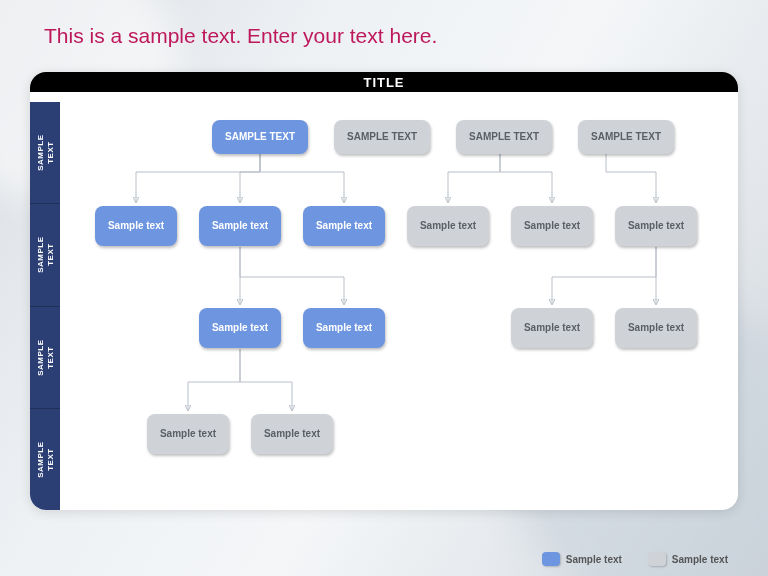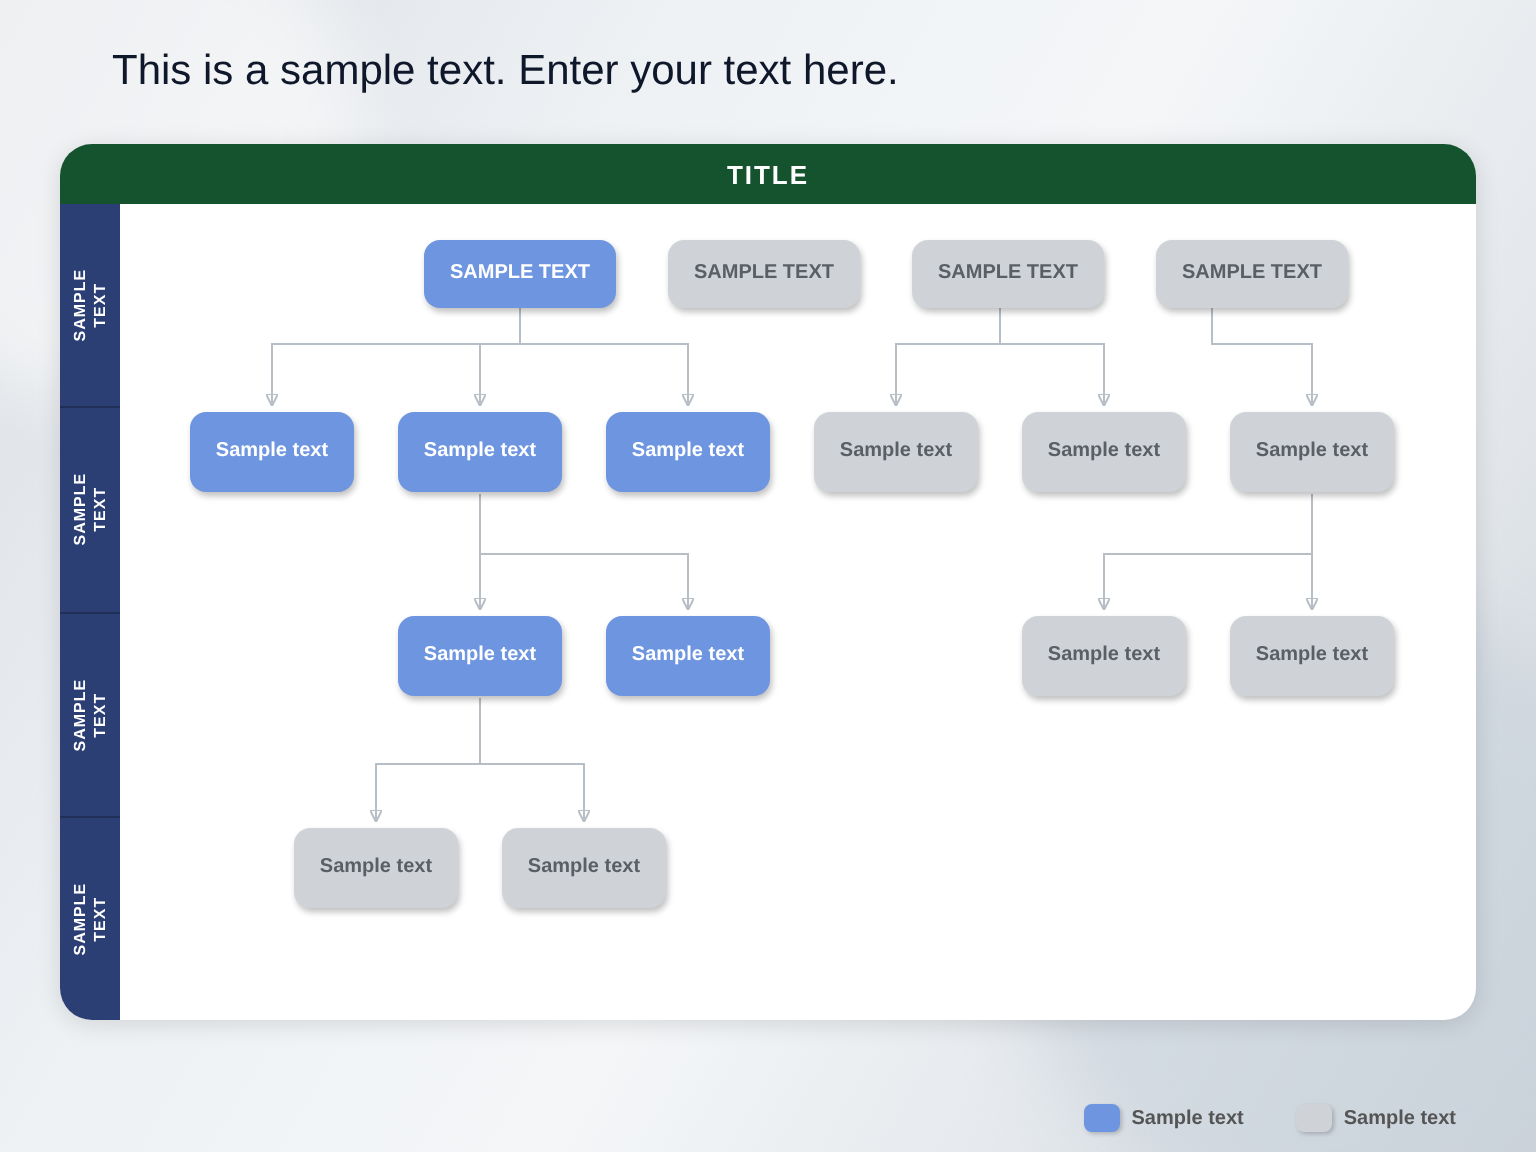--- a/index.html
+++ b/index.html
@@ -10,31 +10,31 @@
   }
   
   body::before, body::after {
     content: ""; position: absolute; border-radius: 50%; filter: blur(18px);
     background: rgba(255,255,255,0.55);
   }
   body::before { width: 260px; height: 260px; left: -80px; top: -60px; }
   body::after  { width: 320px; height: 320px; right: -60px; bottom: -40px; background: rgba(200,210,220,0.6); }
 
   .heading {
-    position: absolute; left: 44px; top: 24px; font-size: 21px; color: #0f172a; font-weight: 400; z-index: 2; margin-left: 12px;
+    position: absolute; left: 44px; top: 24px; font-size: 21px; color: #be185d; font-weight: 400; z-index: 2;
   }
 
   .panel {
     position: absolute; left: 30px; top: 72px; width: 708px; height: 438px;
     background: #ffffff; border-radius: 16px; box-shadow: 0 2px 12px rgba(0,0,0,0.12);
     overflow: visible; z-index: 2;
   }
   .title-bar {
-    position: absolute; left: 0; top: 0; right: 0; height: 30px;
-    background: #14532d; border-top-left-radius: 16px; border-top-right-radius: 16px;
+    position: absolute; left: 0; top: 0; right: 0; height: 20px;
+    background: #000000; border-top-left-radius: 16px; border-top-right-radius: 16px;
     color: #fff; font-weight: 700; font-size: 13px; letter-spacing: 1px;
     display: flex; align-items: center; justify-content: center;
   }
   .side-col {
     position: absolute; left: 0; top: 30px; bottom: 0; width: 30px;
     background: #2b3f74; border-bottom-left-radius: 16px;
     display: flex; flex-direction: column;
   }
   .side-cell {
     flex: 1 1 0; position: relative; color: #fff; font-size: 8px; font-weight: 700;

